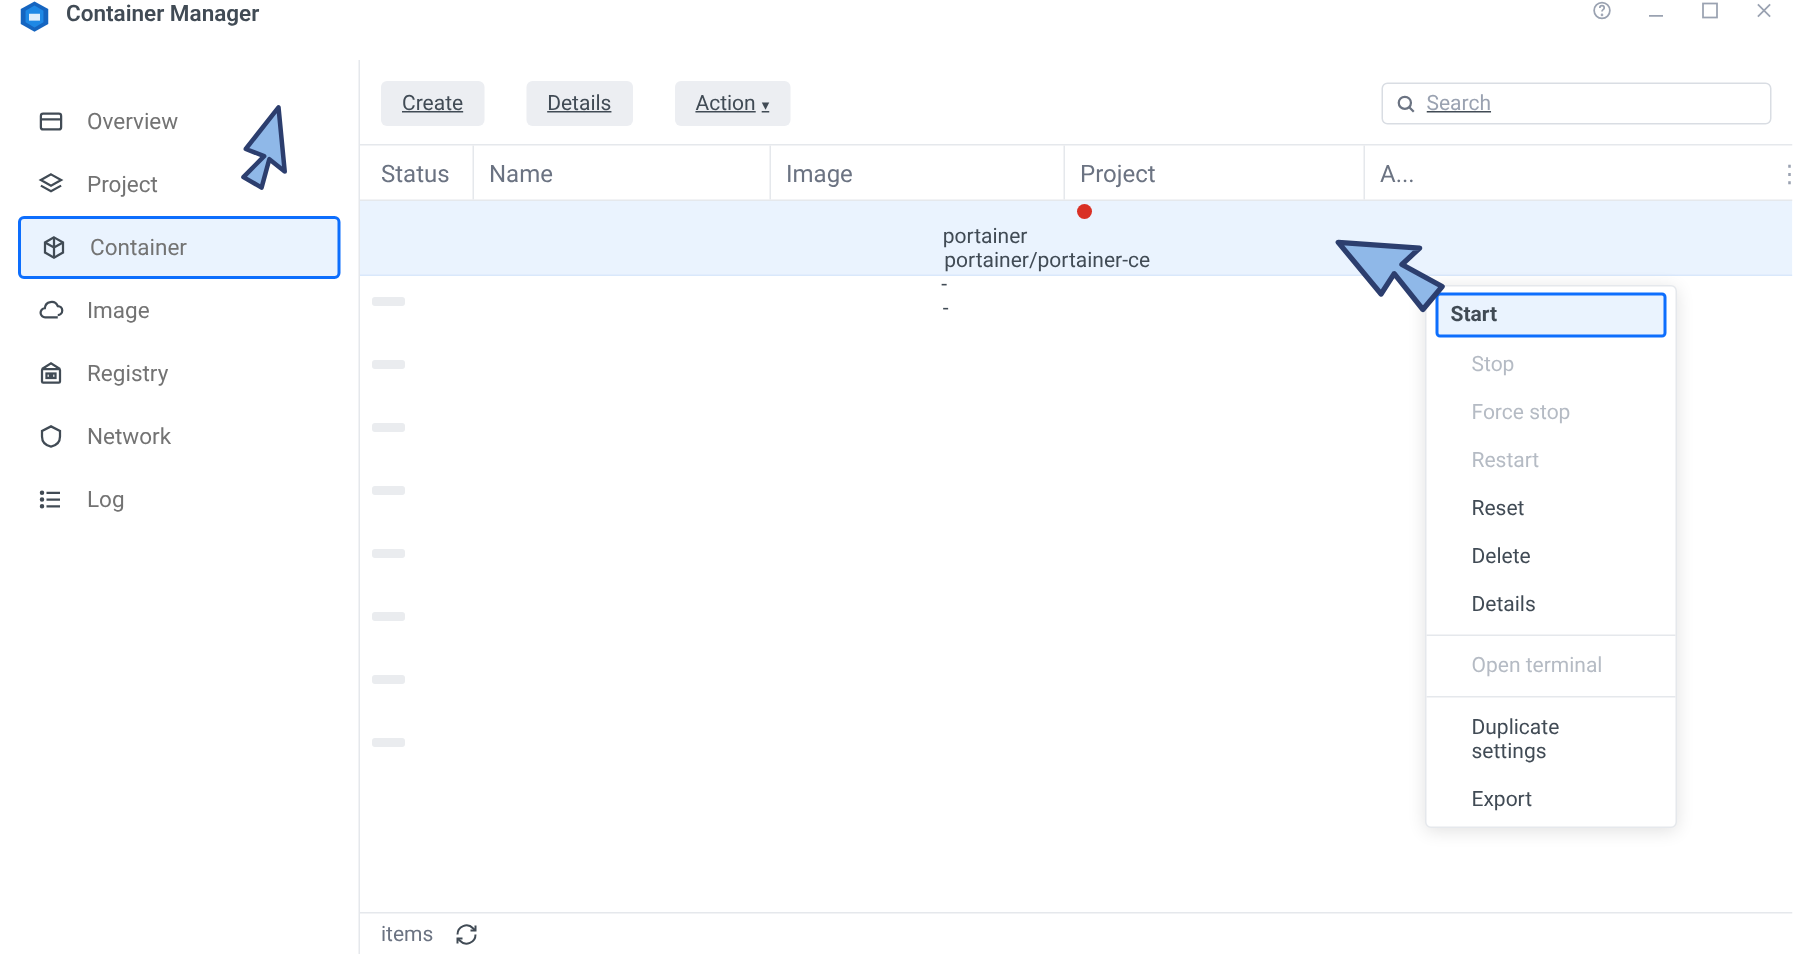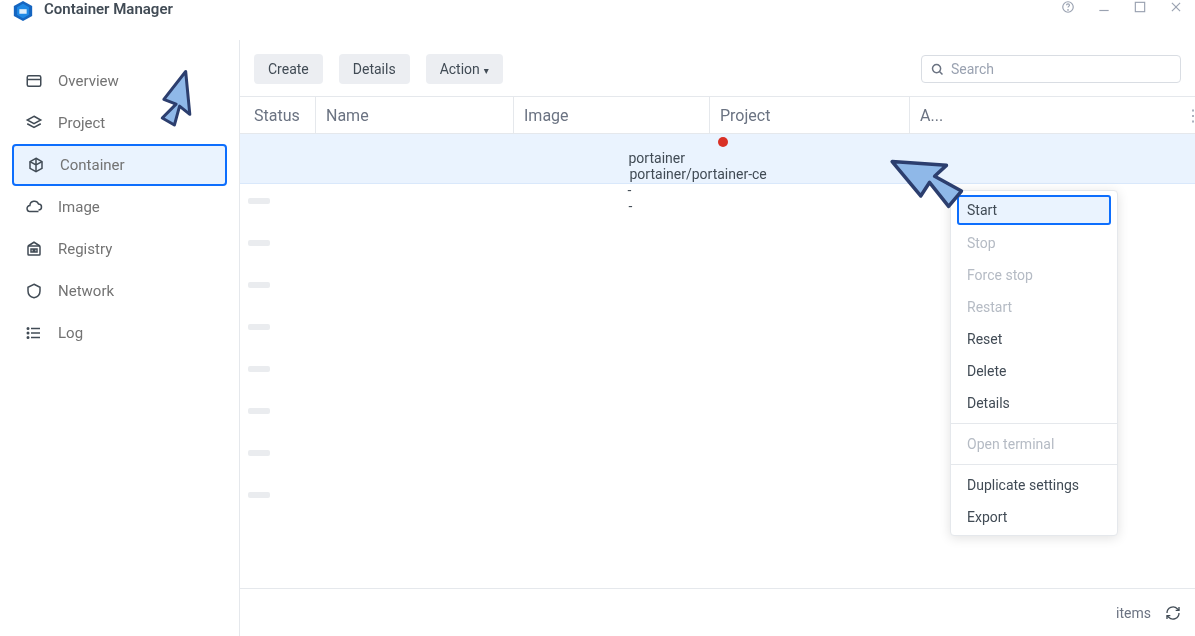--- a/index.html
+++ b/index.html
@@ -9,21 +9,21 @@
     .titlebar .title { font-weight: 600; color: #414b55; font-size: 15px; }
     .titlebar .spacer { flex: 1; }
     .titlebar .win-controls { display: flex; gap: 22px; align-items: center; color: #9aa2b1; }
     .titlebar .win-controls span { cursor: pointer; }
     .app-body { display: flex; height: calc(636px - 40px); }
     .sidebar { width: 240px; border-right: 1px solid #e5e8ec; padding: 20px 12px 12px 12px; }
     .side-item { display: flex; align-items: center; height: 42px; padding: 0 12px; border-radius: 4px; color: #737373; cursor: pointer; font-size: 15px; }
     .side-item .icon { width: 20px; height: 20px; margin-right: 14px; display: flex; align-items: center; justify-content: center; }
     .side-item.selected { border: 2px solid #0d6efd; background: #eaf3fe; }
     .main { flex: 1; display: flex; flex-direction: column; position: relative; }
-    .toolbar { display: flex; align-items: center; padding: 14px 14px 12px 14px; gap: 16px; }
+    .toolbar { display: flex; align-items: center; padding: 14px 14px 12px 14px; gap: 28px; text-decoration: underline; }
     .btn { background: #eceef2; border: none; padding: 7px 14px; border-radius: 4px; color: #414b55; cursor: pointer; font-size: 14px; }
     .btn .caret { margin-left: 4px; font-size: 10px; }
     .toolbar .spacer { flex: 1; }
     .search-wrap { display: flex; align-items: center; border: 1px solid #d9dde3; border-radius: 4px; padding: 5px 8px; width: 260px; }
     .search-wrap input { border: none; outline: none; font-size: 14px; width: 100%; color: #414b55; }
     .search-wrap input::placeholder { color: #9aa2b1; }
     .search-wrap .sicon { color: #6b7382; margin-right: 6px; }
     .table-head { display: flex; border-top: 1px solid #e5e8ec; border-bottom: 1px solid #e5e8ec; height: 38px; align-items: center; padding-right: 0; }
     .table-head .col { color: #6b7382; font-size: 16px; display: flex; align-items: center; border-right: 1px solid #e5e8ec; height: 100%; padding-left: 10px; }
     .col-status { width: 76px; padding-left: 14px !important; }
@@ -34,25 +34,25 @@
     .col-a { flex: 1; border-right: none !important; }
     .table-head .more { width: 20px; color: #9aa2b1; text-align: center; cursor: pointer; border-right: none; }
     .table-body { flex: 1; overflow: hidden; }
     .row { display: flex; height: 50px; align-items: center; border-bottom: 1px solid #f1f3f5; flex-direction: column; }
     .row.selected { background: #eaf3fe; border-bottom: 1px solid #d9e8fb; }
     .row .cell { padding-left: 10px; color: #414b55; }
     .status-dot { width: 10px; height: 10px; border-radius: 50%; background: #d93025; display: inline-block; margin-left: 24px; }
     .placeholder-row { height: 42px; padding: 14px 0 14px 8px; }
     .placeholder-bar { width: 22px; height: 6px; background: #eaecef; border-radius: 2px; }
     .context-menu { position: absolute; top: 150px; left: 710px; width: 168px; background: #fff; border: 1px solid #e5e8ec; border-radius: 4px; box-shadow: 0 2px 12px rgba(0,0,0,0.12); padding: 2px 0; z-index: 20; }
-    .context-menu .mi { padding: 8px 16px; color: #414b55; cursor: pointer; font-size: 14px; }
+    .context-menu .mi { padding: 8px 30px; color: #414b55; cursor: pointer; font-size: 14px; }
     .context-menu .mi.disabled { color: #b5bbc4; cursor: default; }
-    .context-menu .mi.selected { border: 2px solid #0d6efd; margin: 2px 6px; padding: 5px 8px; border-radius: 3px; background: #eaf3fe; }
+    .context-menu .mi.selected { border: 2px solid #0d6efd; margin: 2px 6px; padding: 5px 8px; border-radius: 3px; background: #eaf3fe; font-weight: bold; }
     .context-menu hr { border: none; border-top: 1px solid #e5e8ec; margin: 4px 0; }
-    .footer { height: 48px; border-top: 1px solid #e5e8ec; display: flex; align-items: center; justify-content: flex-end; padding: 0 14px; gap: 14px; color: #6b7382; }
+    .footer { height: 28px; border-top: 1px solid #e5e8ec; display: flex; align-items: center; padding: 0 14px; gap: 14px; color: #6b7382; }
     .footer .refresh { cursor: pointer; color: #414b55; }
     .cursor-arrow { position: absolute; z-index: 50; pointer-events: none; }
     svg { display: block; }
   </style>
 </head>
 <body>
 
 <div class="titlebar">
   <span class="logo">
     <svg viewBox="0 0 24 24" width="22" height="22">

